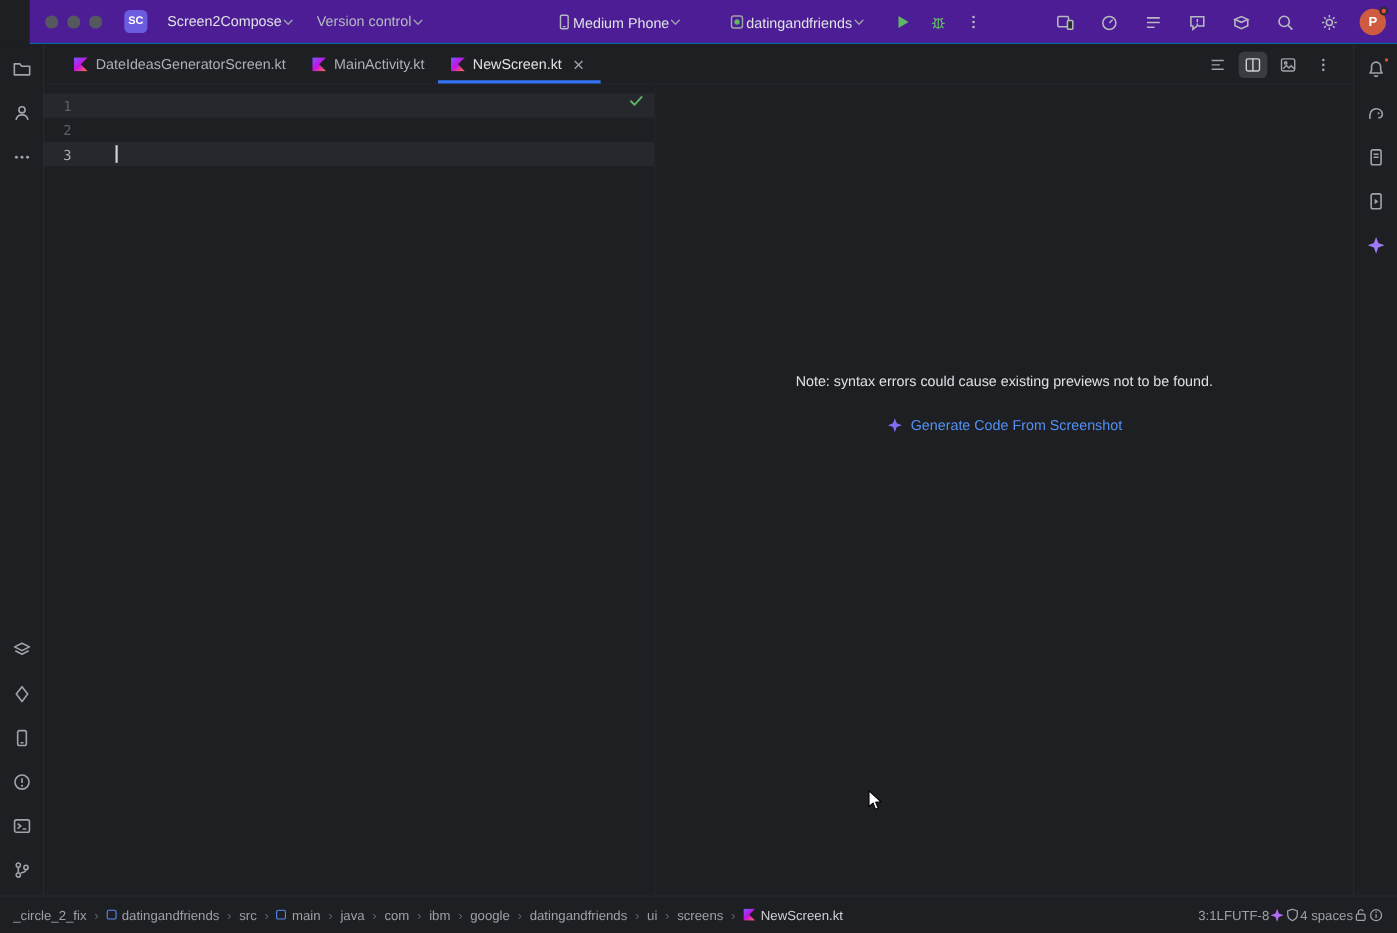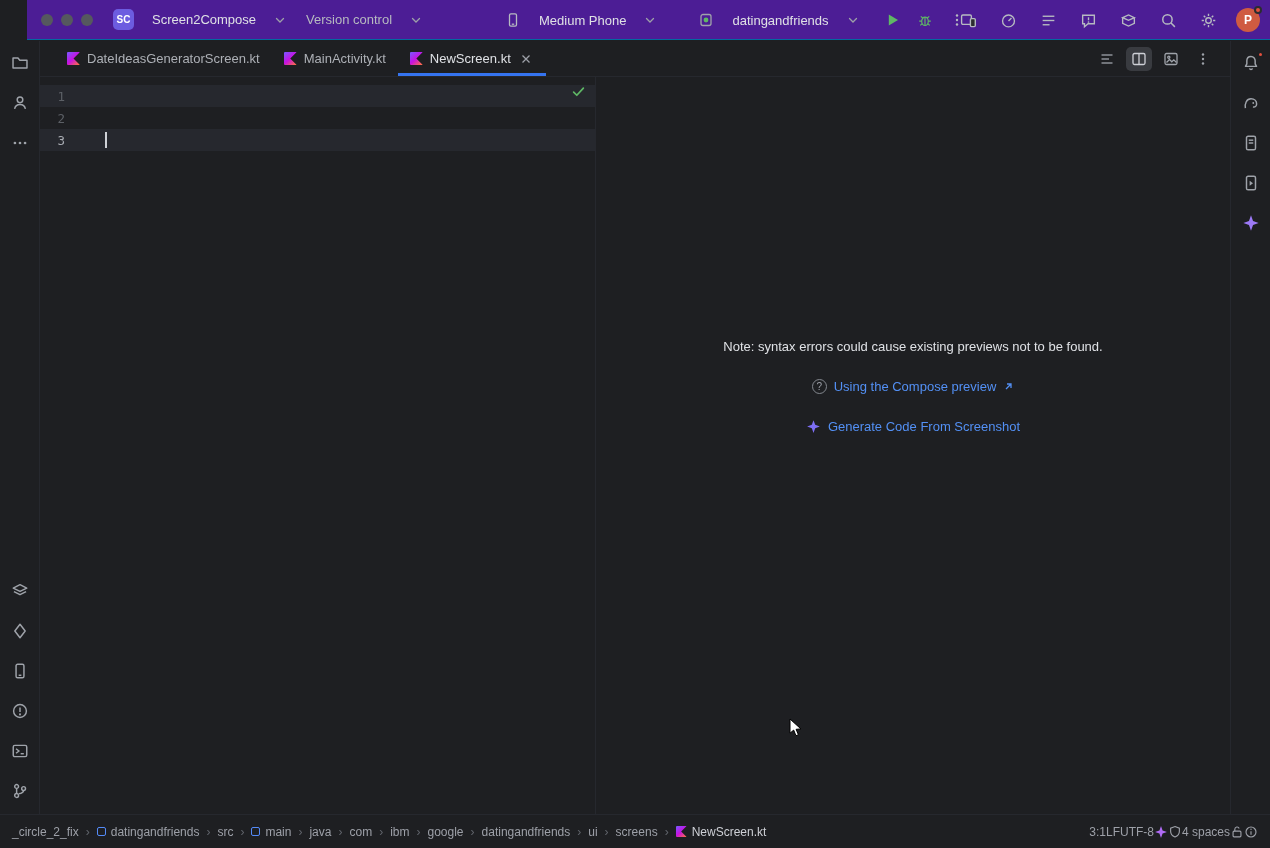--- a/index.html
+++ b/index.html
@@ -8,21 +8,21 @@
   svg { display:block; }
 
   
   .titlebar { position:absolute; top:0; left:0; right:0; height:40px; background:#4c1d95;
     border-bottom:1px solid #0369a1; display:flex; align-items:center;margin-left:27px; }
   .traffic { display:flex; gap:8px; padding:0 20px 0 14px; }
   .light { width:12px; height:12px; border-radius:50%; background:#55585e; }
   .tb-group { display:flex; align-items:center; gap:4px; }
   .app-badge { width:21px; height:21px; border-radius:5px; background:#6c5ce0; color:#fff;
     font-size:10px; font-weight:bold; display:flex; align-items:center; justify-content:center; margin-right:6px; }
-  .tb-item { display:flex; align-items:center; gap:18px; padding:4px 8px; border-radius:6px; cursor:default; }
+  .tb-item { display:flex; align-items:center; gap:0; padding:4px 8px; border-radius:6px; cursor:default; }
   .tb-label { font-size:13px; color:#b7bac0; white-space:nowrap; }
   .tb-label.bright { color:#dfe1e5; }
   .chev { color:#9da0a8; }
   .tb-center { position:absolute; left:470px; top:0; height:40px; display:flex; align-items:center; }
   .tb-right { position:absolute; right:10px; top:0; height:40px; display:flex; align-items:center; gap:16px; }
   .ib { width:24px; height:24px; display:flex; align-items:center; justify-content:center;
     background:none; border:none; color:#b6bac1; cursor:default; }
   .avatar { position:relative; width:24px; height:24px; border-radius:50%; background:#cf5b41; color:#fff;
     font-size:12px; font-weight:bold; display:flex; align-items:center; justify-content:center; }
   .dot { position:absolute; top:-2px; right:-2px; width:8px; height:8px; border-radius:50%;
@@ -353,27 +353,20 @@
           <svg width="15" height="15" viewBox="0 0 16 16" fill="none" stroke="#5fb865" stroke-width="1.8" stroke-linecap="round" stroke-linejoin="round">
               <path d="M2.8 8.6l3.4 3.4L13.2 4.4"></path>
             </svg>
         </div>
       </div>
 
       <div class="preview-pane">
         <div class="pv">
           <p>Note: syntax errors could cause existing previews not to be found.</p>
           <div class="pv-link-row">
-            <span class="help-ico"></span>
-            <span class="pv-link">Using the Compose preview</span>
-            <svg width="11" height="11" viewBox="0 0 11 11" fill="none" stroke="#5390f5" stroke-width="1.3">
-                <path d="M3 8l5-5M4 3h4v4"></path>
-              </svg>
-          </div>
-          <div class="pv-link-row">
             <svg width="15" height="15" viewBox="0 0 16 16" fill="#7d6ef5">
                 <path d="M8 1.2L9.8 6.2 14.8 8 9.8 9.8 8 14.8 6.2 9.8 1.2 8 6.2 6.2z"></path>
               </svg>
             <span class="pv-link">Generate Code From Screenshot</span>
           </div>
         </div>
       </div>
     </div>
   </div>
 

